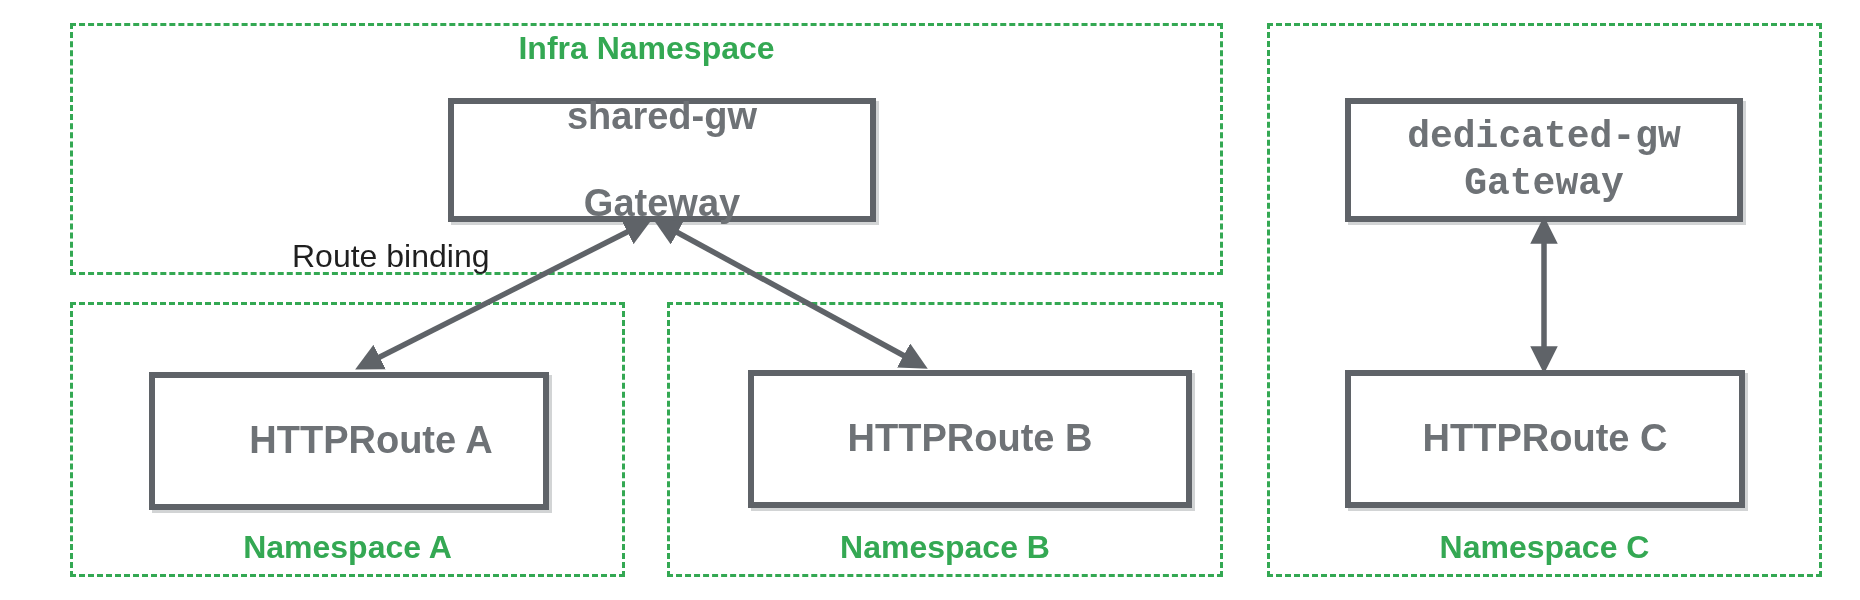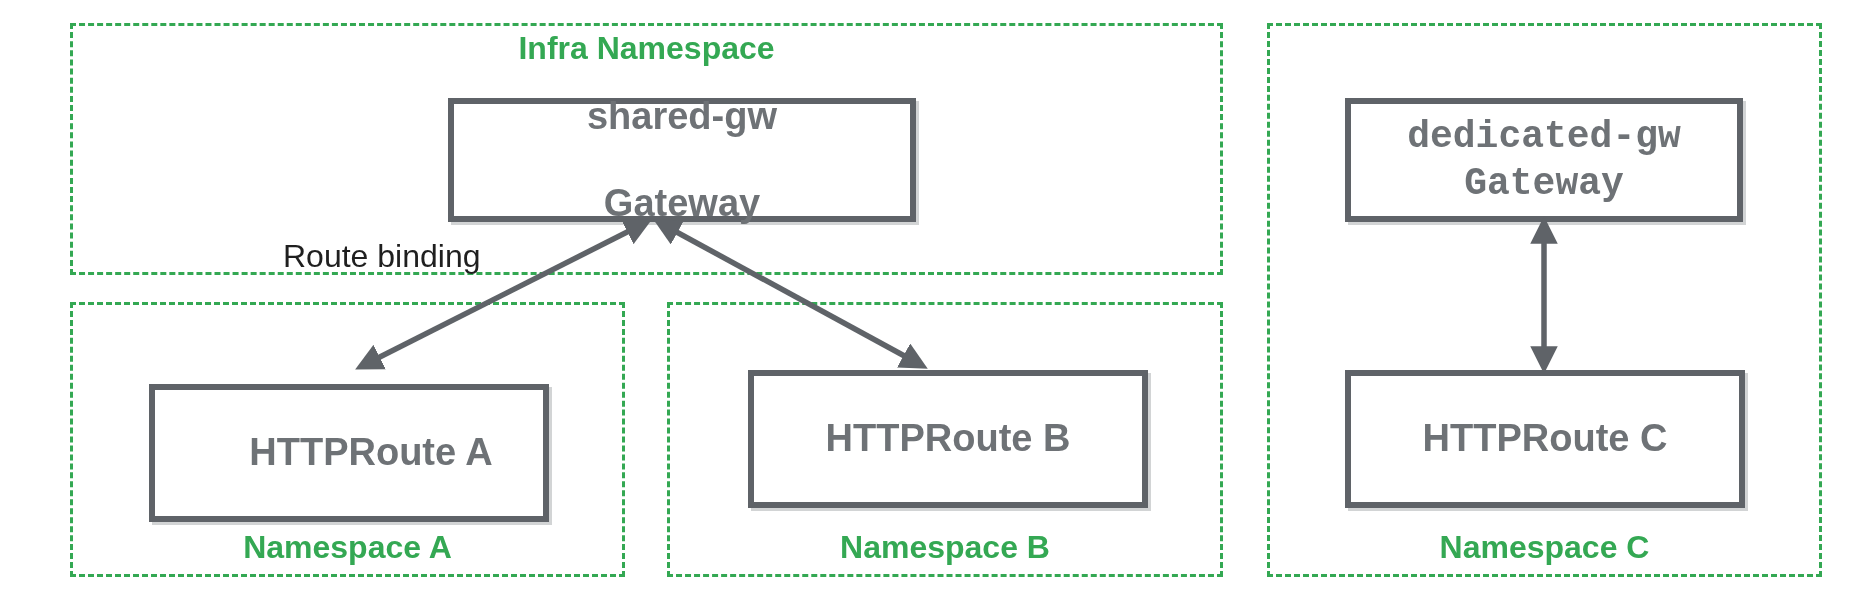--- a/index.html
+++ b/index.html
@@ -59,27 +59,27 @@
     height: 600px;
     pointer-events: none;
   }
 
   
   #ns-infra   { left: 70px;   top: 23px;  width: 1153px; height: 252px; }
   #ns-a       { left: 70px;   top: 302px; width: 555px;  height: 275px; }
   #ns-b       { left: 667px;  top: 302px; width: 556px;  height: 275px; }
   #ns-c       { left: 1267px; top: 23px;  width: 555px;  height: 554px; }
 
-  #node-shared-gw    { left: 375px; top: 72px;  width: 468px; height: 124px; gap: 40px; }
+  #node-shared-gw    { left: 375px; top: 72px;  width: 428px; height: 124px; gap: 40px; }
   #node-dedicated-gw { left: 75px;  top: 72px;  width: 398px; height: 124px; font-family: Liberation Mono, monospace; }
-  #node-route-a      { left: 76px;  top: 79px;  width: 400px; height: 138px; padding-left: 44px; }
-  #node-route-b      { left: 78px;  top: 65px;  width: 400px; height: 138px; }
+  #node-route-a      { left: 76px;  top: 67px;  width: 400px; height: 138px; padding-left: 44px; }
+  #node-route-b      { left: 78px;  top: 65px;  width: 444px; height: 138px; }
   #node-route-c      { left: 75px;  top: 344px; width: 400px; height: 138px; text-align: center; }
 
-  #route-binding-label { left: 283px; top: 238px; }
+  #route-binding-label { left: 292px; top: 238px; }
 </style>
 </head>
 <body>
 
 <div class="canvas">
 
   <div class="ns" id="ns-infra">
     <div class="ns-title top-pos">Infra Namespace</div>
     <div class="node" id="node-shared-gw">
       <span>shared-gw</span>

